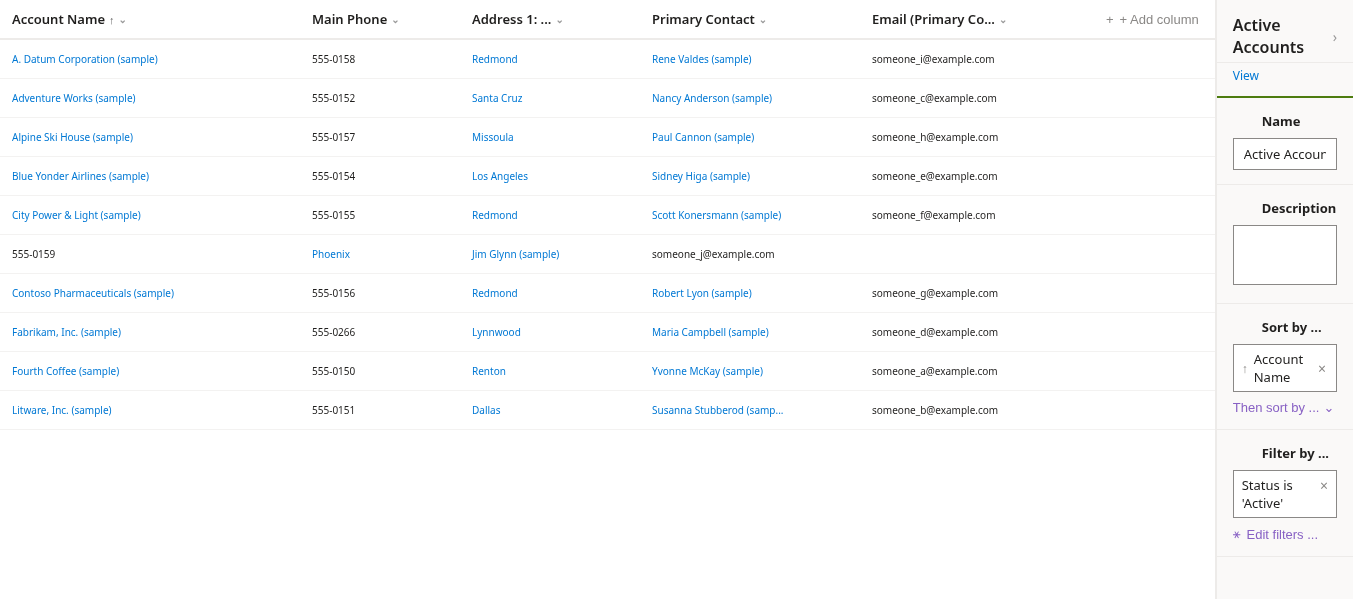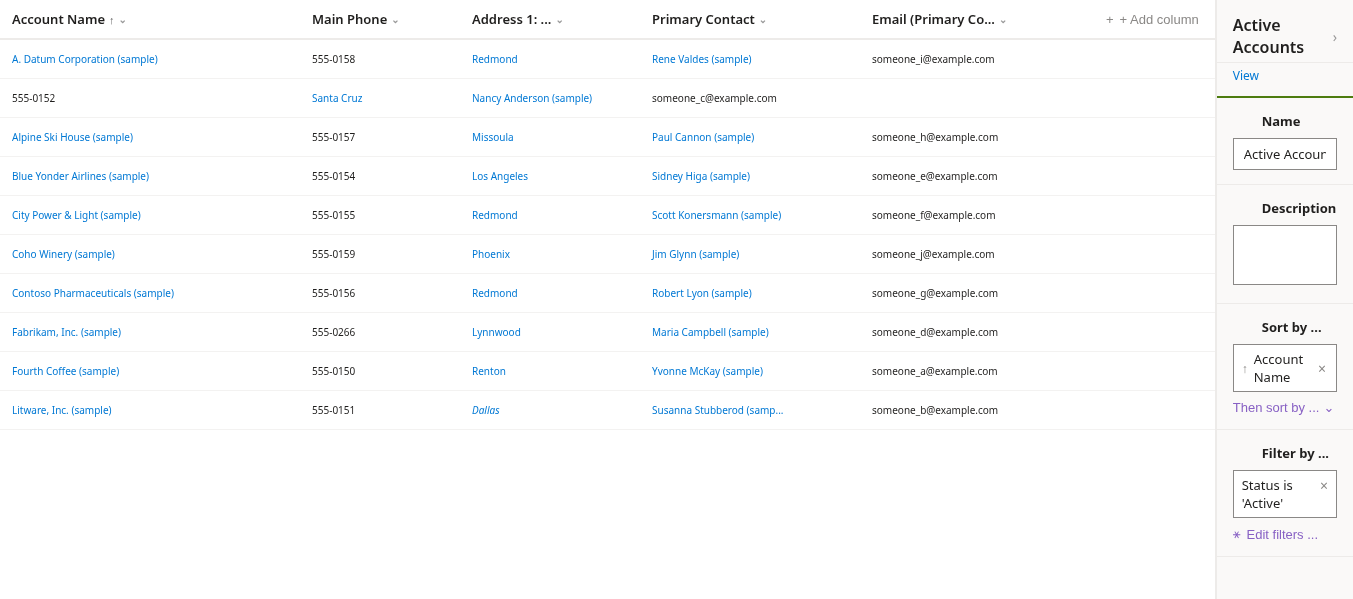--- a/index.html
+++ b/index.html
@@ -283,20 +283,21 @@
   <div class="table-body">
 
   <div class="table-row">
         <div class="table-cell link">A. Datum Corporation (sample)</div>
         <div class="table-cell">555-0158</div>
         <div class="table-cell" style="color: rgb(0, 120, 212);">Redmond</div>
         <div class="table-cell" style="color: rgb(0, 120, 212);">Rene Valdes (sample)</div>
         <div class="table-cell">someone_i@example.com</div>
       </div>
       <div class="table-row">
+        <div class="table-cell link">Adventure Works (sample)</div>
         <div class="table-cell">555-0152</div>
         <div class="table-cell" style="color: rgb(0, 120, 212);">Santa Cruz</div>
         <div class="table-cell" style="color: rgb(0, 120, 212);">Nancy Anderson (sample)</div>
         <div class="table-cell">someone_c@example.com</div>
       </div>
       <div class="table-row">
         <div class="table-cell link">Alpine Ski House (sample)</div>
         <div class="table-cell">555-0157</div>
         <div class="table-cell" style="color: rgb(0, 120, 212);">Missoula</div>
         <div class="table-cell" style="color: rgb(0, 120, 212);">Paul Cannon (sample)</div>
@@ -310,21 +311,20 @@
         <div class="table-cell">someone_e@example.com</div>
       </div>
       <div class="table-row">
         <div class="table-cell link">City Power &amp; Light (sample)</div>
         <div class="table-cell">555-0155</div>
         <div class="table-cell" style="color: rgb(0, 120, 212);">Redmond</div>
         <div class="table-cell" style="color: rgb(0, 120, 212);">Scott Konersmann (sample)</div>
         <div class="table-cell">someone_f@example.com</div>
       </div>
       <div class="table-row">
-        <div class="table-cell link">Coho Winery (sample)</div>
         <div class="table-cell">555-0159</div>
         <div class="table-cell" style="color: rgb(0, 120, 212);">Phoenix</div>
         <div class="table-cell" style="color: rgb(0, 120, 212);">Jim Glynn (sample)</div>
         <div class="table-cell">someone_j@example.com</div>
       </div>
       <div class="table-row">
         <div class="table-cell link">Contoso Pharmaceuticals (sample)</div>
         <div class="table-cell">555-0156</div>
         <div class="table-cell" style="color: rgb(0, 120, 212);">Redmond</div>
         <div class="table-cell" style="color: rgb(0, 120, 212);">Robert Lyon (sample)</div>
@@ -340,21 +340,21 @@
       <div class="table-row">
         <div class="table-cell link">Fourth Coffee (sample)</div>
         <div class="table-cell">555-0150</div>
         <div class="table-cell" style="color: rgb(0, 120, 212);">Renton</div>
         <div class="table-cell" style="color: rgb(0, 120, 212);">Yvonne McKay (sample)</div>
         <div class="table-cell">someone_a@example.com</div>
       </div>
       <div class="table-row">
         <div class="table-cell link">Litware, Inc. (sample)</div>
         <div class="table-cell">555-0151</div>
-        <div class="table-cell" style="color: rgb(0, 120, 212); font-style: italic;">Dallas</div>
+        <div class="table-cell" style="color: rgb(0, 120, 212);">Dallas</div>
         <div class="table-cell" style="color: rgb(0, 120, 212);">Susanna Stubberod (samp...</div>
         <div class="table-cell">someone_b@example.com</div>
       </div>
     </div>
 </div>
 
 <div class="right-panel">
   <div class="right-panel-header">
     <span class="right-panel-title">Active Accounts</span>
     <span class="right-panel-chevron">›</span>

